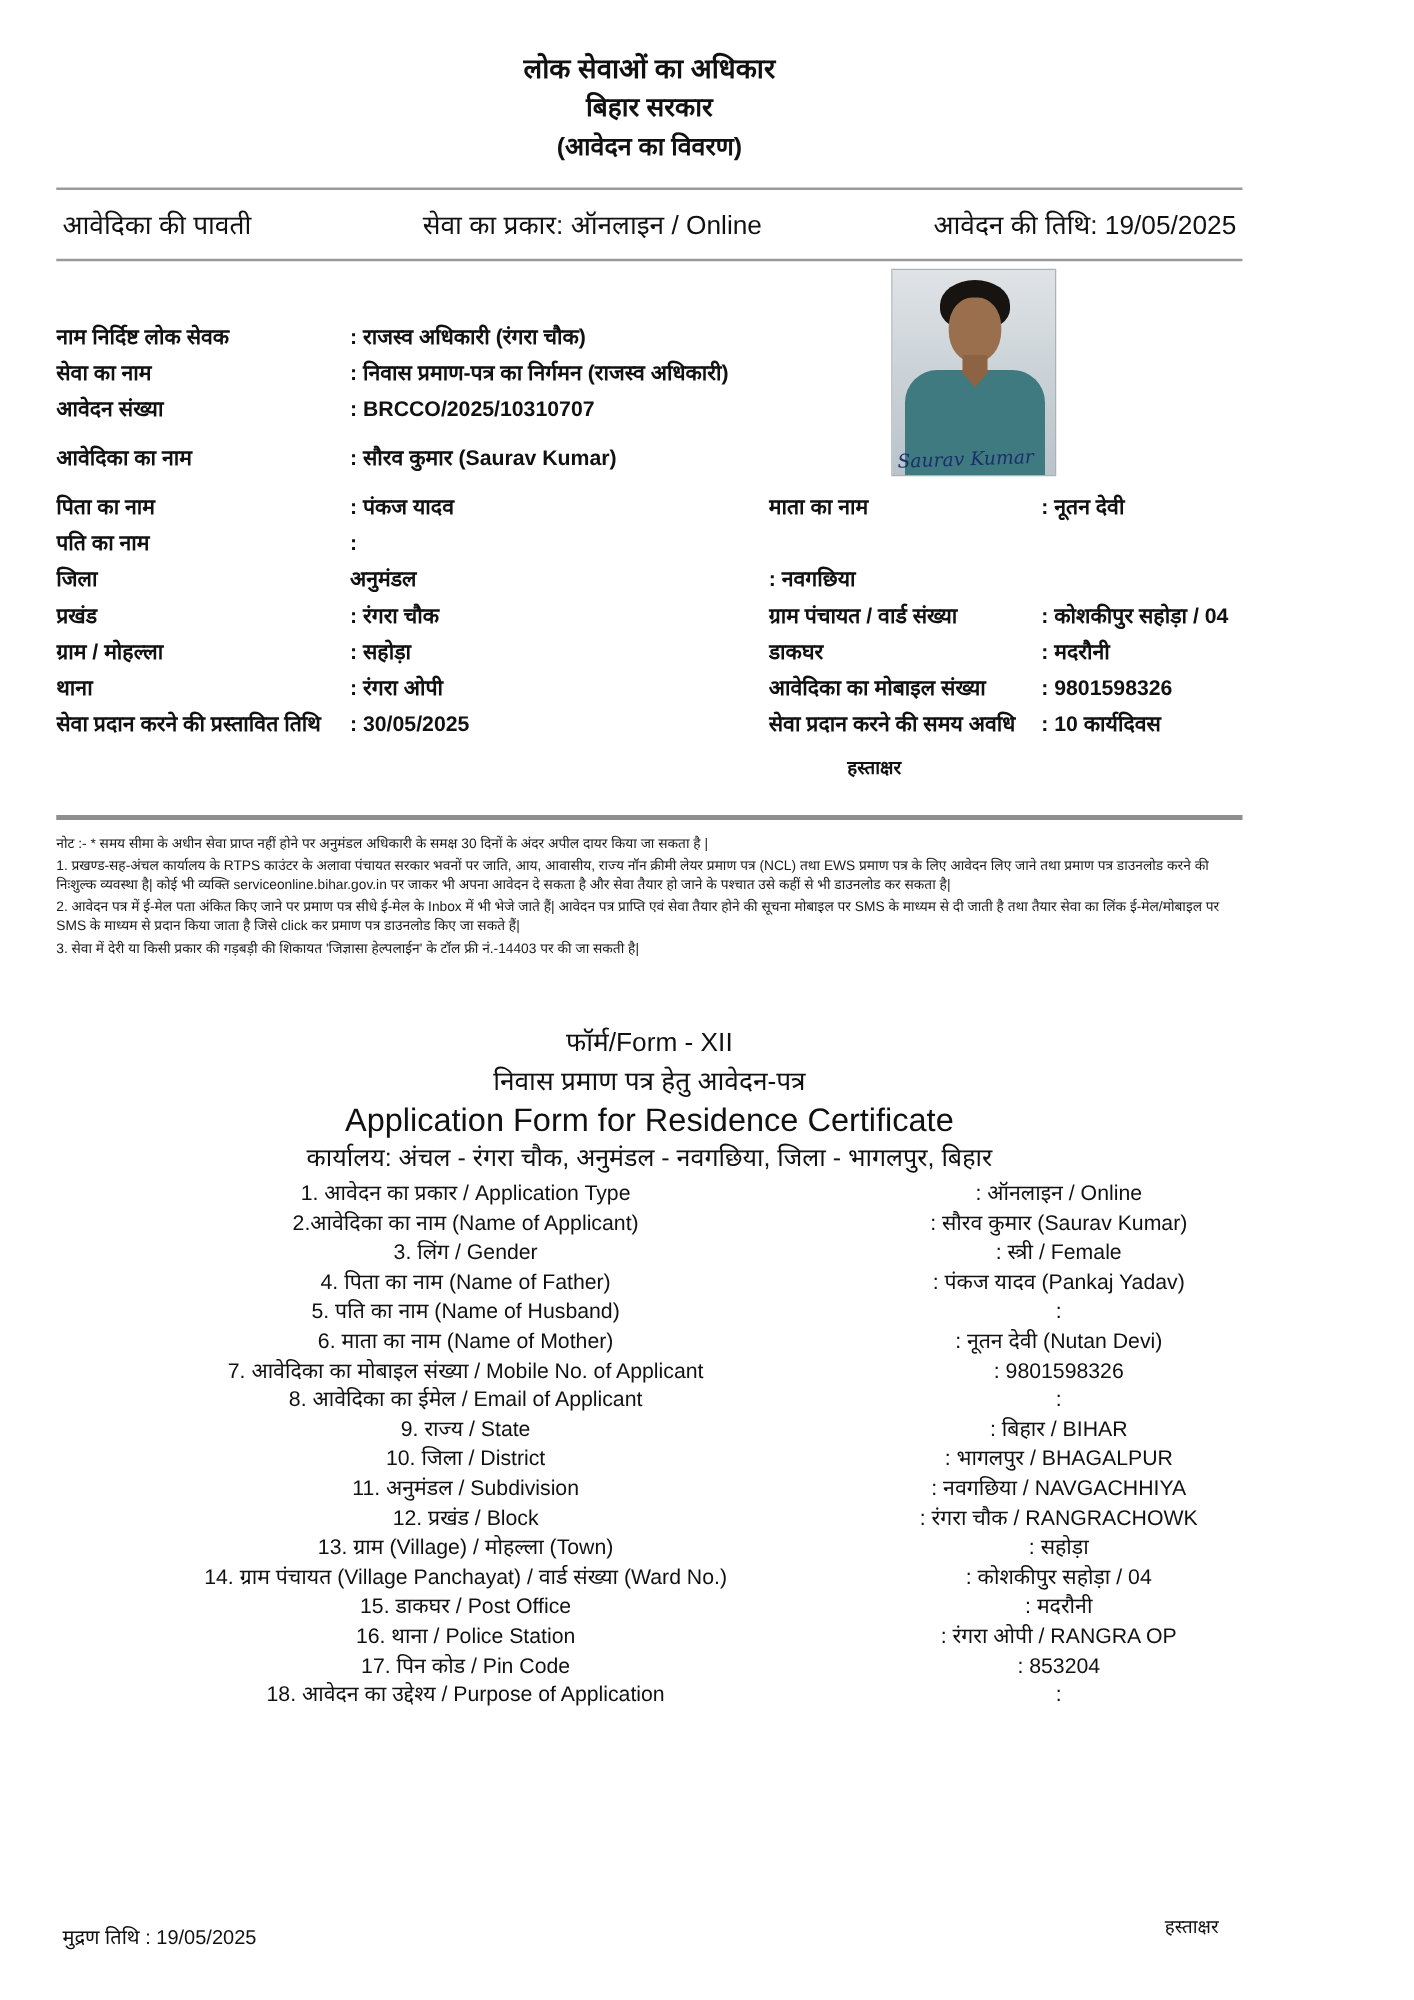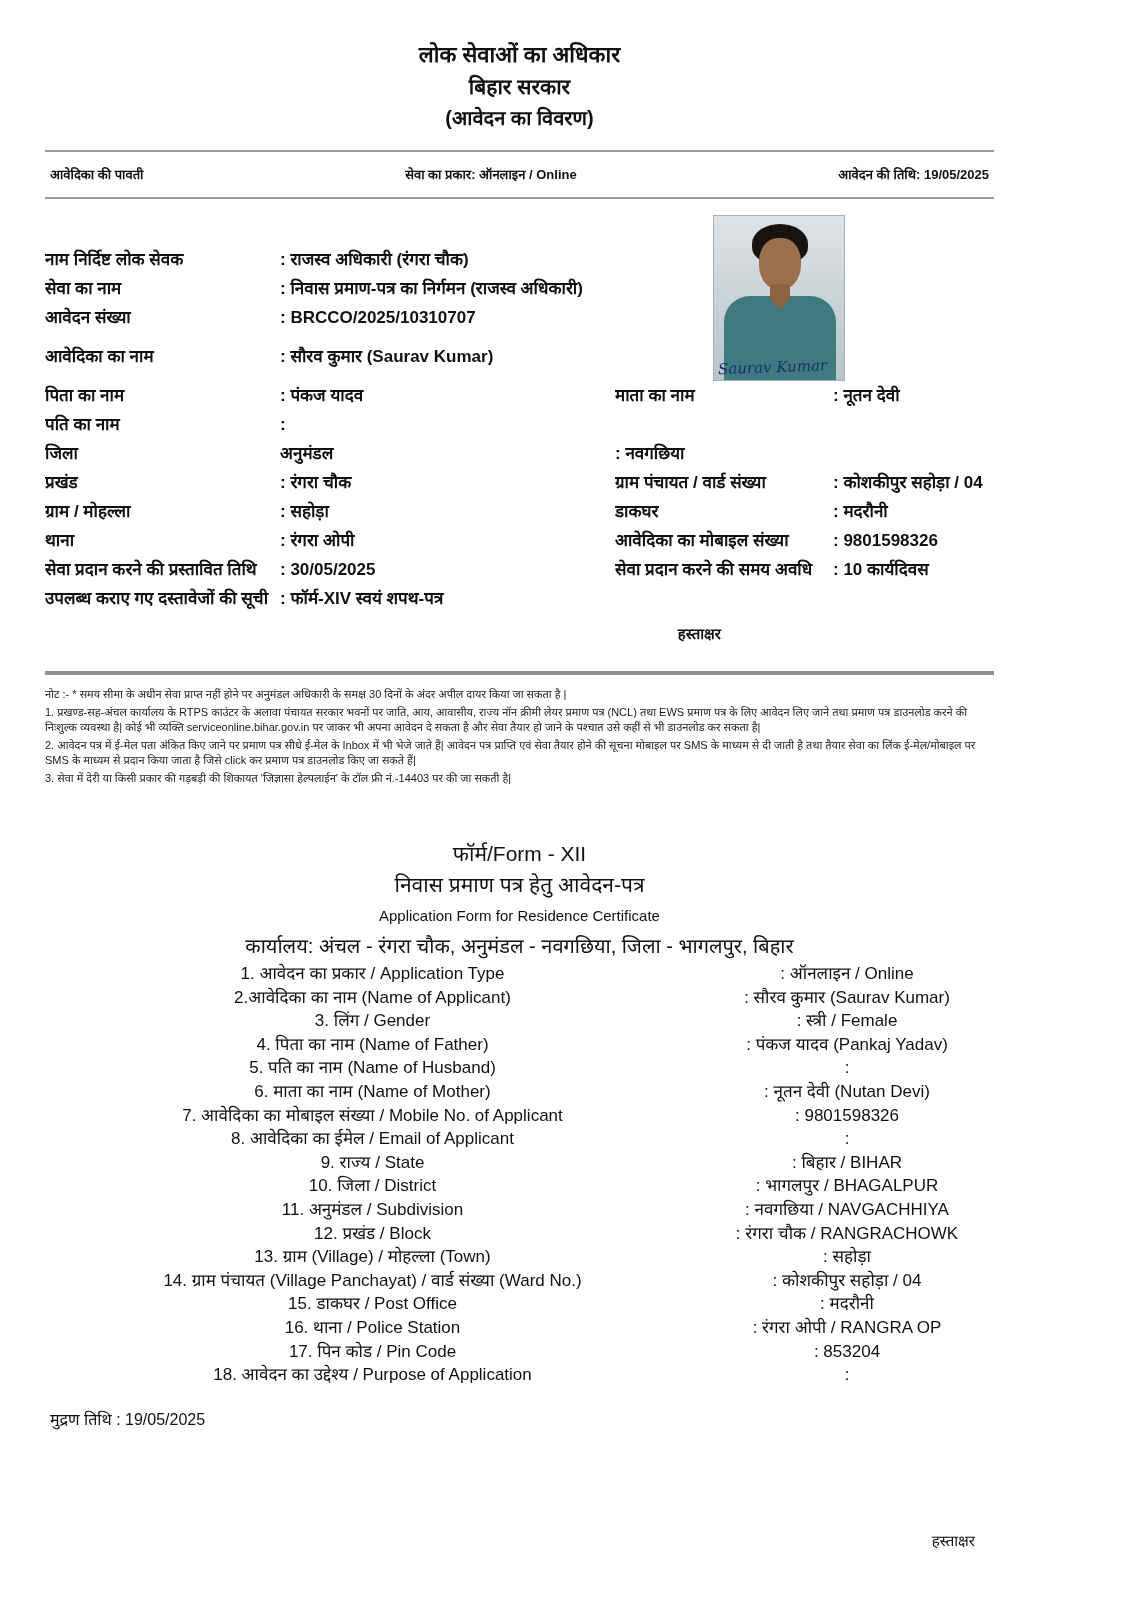--- a/index.html
+++ b/index.html
@@ -17,21 +17,21 @@
   .doc-header { text-align:center; font-weight:bold; }
   .doc-header .h1 { font-size:22px; line-height:33px; }
   .doc-header .h2 { font-size:21px; line-height:32px; }
   .doc-header .h3 { font-size:20px; line-height:31px; }
 
   .rule { border:none; border-top:2px solid #9a9a9a; margin:0; }
   .rule-top { margin-top:16px; }
 
   .receipt-bar {
     display:flex; align-items:flex-end; justify-content:space-between;
-    font-size:13px; font-weight:bold; padding:13px 5px 14px 5px;
+    font-size:21px; font-weight:normal; padding:13px 5px 14px 5px;
   }
   .receipt-bar .center { flex:1; text-align:center; }
 
   
   .details { margin-top:46px; font-size:17px; font-weight:bold; }
   .d-row { display:grid; grid-template-columns:235px 335px 218px 1fr; line-height:29px; }
   .d-row .full-value { grid-column:2 / 5; }
   .gap10 { margin-top:10px; }
   .d-label { white-space:nowrap; overflow:hidden; }
   .d-value { white-space:nowrap; overflow:hidden; }
@@ -57,29 +57,29 @@
 
   
   .divider { border:none; border-top:4px solid #8f8f8f; margin-top:26px; }
   .notes { margin-top:12px; font-size:11px; line-height:15px; color:#1a1a1a; }
   .notes p { margin-bottom:3px; }
 
   
   .form-head { margin-top:52px; text-align:center; font-weight:normal; }
   .form-head .f1 { font-size:21px; line-height:31px; }
   .form-head .f2 { font-size:21px; line-height:31px; }
-  .form-head .f3 { font-size:15px; line-height:31px; }
+  .form-head .f3 { font-size:26px; line-height:31px; }
   .form-head .f4 { font-size:20px; line-height:31px; }
 
   .form-list { font-size:17px; font-weight:normal;text-align:center; }
   .f-row { display:grid; grid-template-columns:655px 1fr; line-height:23.6px; }
   .f-row > div { white-space:nowrap; overflow:hidden; }
 
   
-  .print-date { position:absolute; left:50px; top:1408px; font-size:16px; }
+  .print-date { position:absolute; left:50px; top:1538px; font-size:16px; }
   .sig-bottom { position:absolute; right:64px; top:1530px; font-size:15px; }
 </style>
 </head>
 <body>
 
 <div class="page">
 
   <div class="doc-header">
     <div class="h1">लोक सेवाओं का अधिकार</div>
     <div class="h2">बिहार सरकार</div>
@@ -156,26 +156,20 @@
       <div class="d-value">: रंगरा ओपी</div>
       <div class="d-label">आवेदिका का मोबाइल संख्या</div>
       <div class="d-value">: 9801598326</div>
     </div>
     <div class="d-row">
       <div class="d-label">सेवा प्रदान करने की प्रस्तावित तिथि</div>
       <div class="d-value">: 30/05/2025</div>
       <div class="d-label">सेवा प्रदान करने की समय अवधि</div>
       <div class="d-value">: 10 कार्यदिवस</div>
     </div>
-    <div class="d-row">
-      <div class="d-label">उपलब्ध कराए गए दस्तावेजों की सूची</div>
-      <div class="d-value">: फॉर्म-XIV स्वयं शपथ-पत्र</div>
-      <div class="d-label"></div>
-      <div class="d-value"></div>
-    </div>
 
     <div class="sig-mid">हस्ताक्षर</div>
   </div>
 
   <hr class="divider">
   <div class="notes">
     <p>नोट :- * समय सीमा के अधीन सेवा प्राप्त नहीं होने पर अनुमंडल अधिकारी के समक्ष 30 दिनों के अंदर अपील दायर किया जा सकता है |</p>
     <p>1. प्रखण्ड-सह-अंचल कार्यालय के RTPS काउंटर के अलावा पंचायत सरकार भवनों पर जाति, आय, आवासीय, राज्य नॉन क्रीमी लेयर प्रमाण पत्र (NCL) तथा EWS प्रमाण पत्र के लिए आवेदन लिए जाने तथा प्रमाण पत्र डाउनलोड करने की निःशुल्क व्यवस्था है| कोई भी व्यक्ति serviceonline.bihar.gov.in पर जाकर भी अपना आवेदन दे सकता है और सेवा तैयार हो जाने के पश्चात उसे कहीं से भी डाउनलोड कर सकता है|</p>
     <p>2. आवेदन पत्र में ई-मेल पता अंकित किए जाने पर प्रमाण पत्र सीधे ई-मेल के Inbox में भी भेजे जाते हैं| आवेदन पत्र प्राप्ति एवं सेवा तैयार होने की सूचना मोबाइल पर SMS के माध्यम से दी जाती है तथा तैयार सेवा का लिंक ई-मेल/मोबाइल पर SMS के माध्यम से प्रदान किया जाता है जिसे click कर प्रमाण पत्र डाउनलोड किए जा सकते हैं|</p>
     <p>3. सेवा में देरी या किसी प्रकार की गड़बड़ी की शिकायत 'जिज्ञासा हेल्पलाईन' के टॉल फ्री नं.-14403 पर की जा सकती है|</p>

